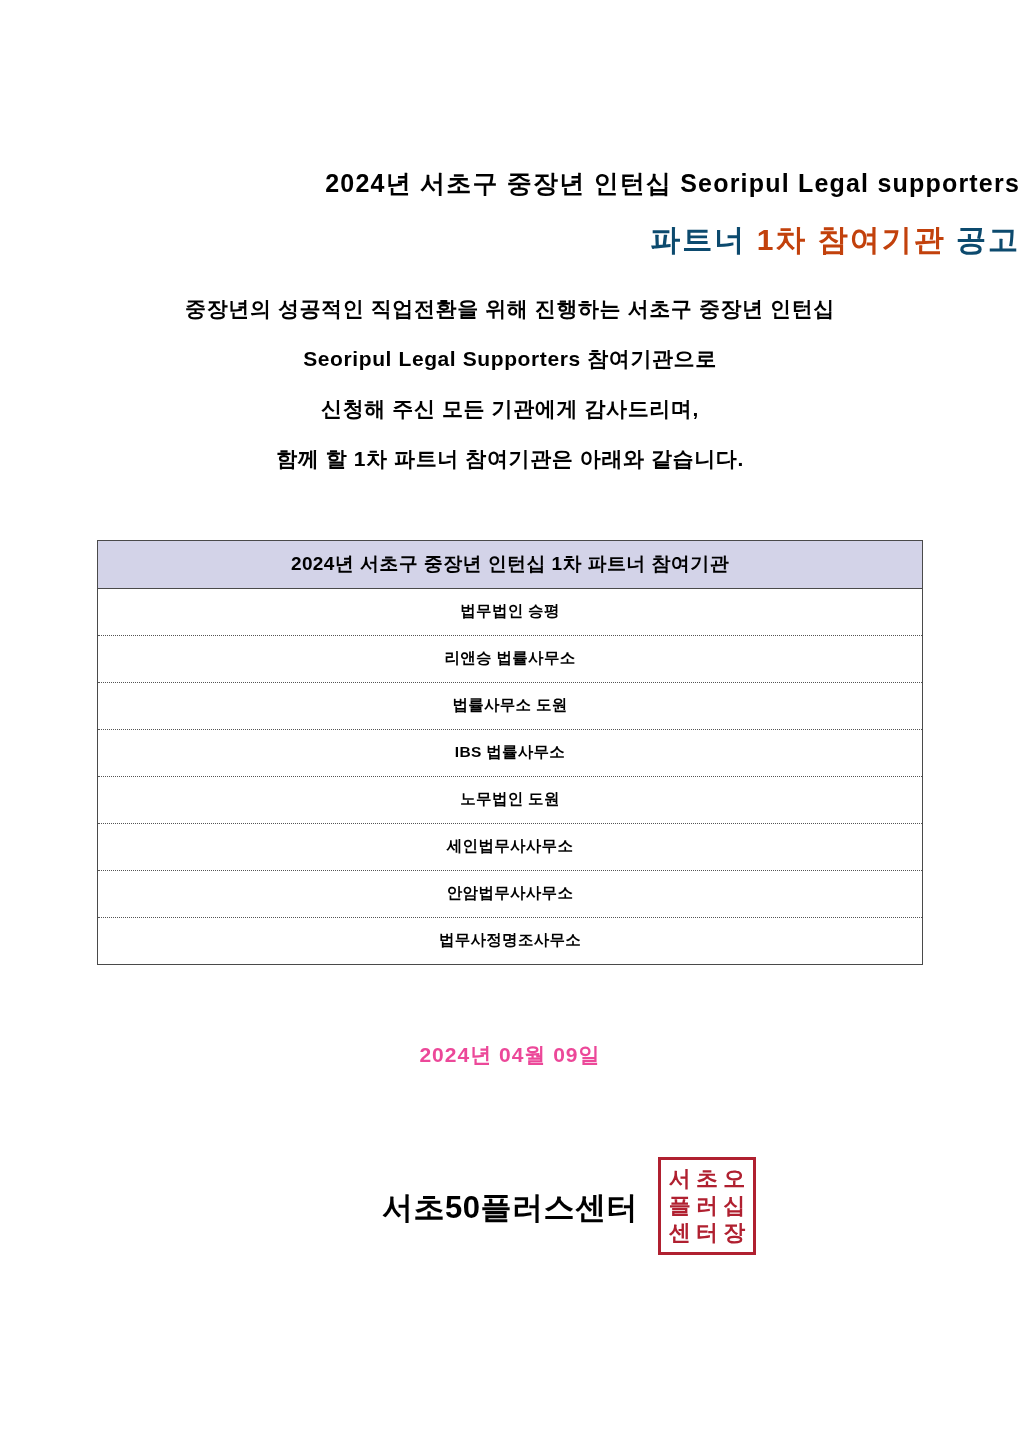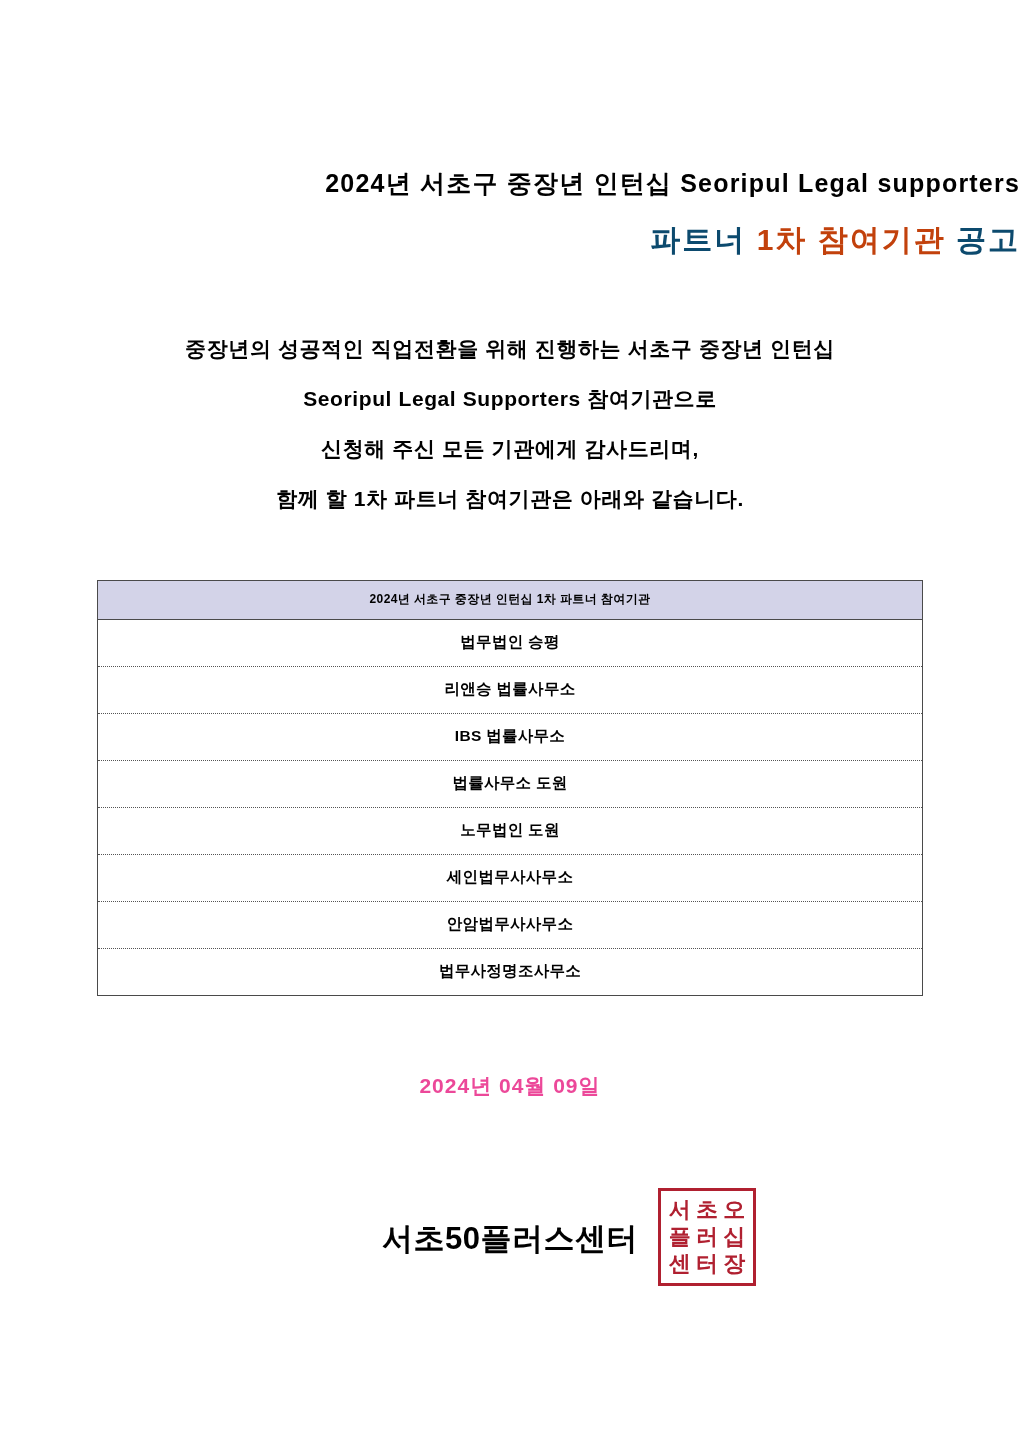--- a/index.html
+++ b/index.html
@@ -43,21 +43,21 @@
   }
   .title-part-a, .title-part-c {
     color: #0c4a6e;
   }
   .title-part-b {
     color: #c2410c;
   }
 
   
   .intro-block {
-    margin-top: 80px;
+    margin-top: 40px;
     text-align: center;
   }
   .intro-line {
     font-size: 21px;
     font-weight: bold;
     letter-spacing: 0.6px;
     line-height: 1.0;
     margin-bottom: 29px;
     color: #000000;
   }
@@ -70,21 +70,21 @@
   }
   table.org-table {
     width: 100%;
     border-collapse: collapse;
     border: 1px solid #4a4a4a;
     table-layout: fixed;
   }
   table.org-table th {
     background: #d3d3e8;
     border-bottom: 1px solid #4a4a4a;
-    font-size: 12px;
+    font-size: 19px;
     font-weight: bold;
     letter-spacing: 0.4px;
     padding: 10px 0 11px 0;
     text-align: center;
     color: #000000;
   }
   table.org-table td {
     font-size: 15.5px;
     font-weight: bold;
     letter-spacing: 0.3px;
@@ -179,24 +179,24 @@
         </tr>
       </thead>
       <tbody>
         <tr>
             <td>법무법인 승평</td>
           </tr>
         <tr>
             <td>리앤승 법률사무소</td>
           </tr>
         <tr>
+            <td>법률사무소 도원</td>
+          </tr>
+        <tr>
             <td>IBS 법률사무소</td>
-          </tr>
-        <tr>
-            <td>법률사무소 도원</td>
           </tr>
         <tr>
             <td>노무법인 도원</td>
           </tr>
         <tr>
             <td>세인법무사사무소</td>
           </tr>
         <tr>
             <td>안암법무사사무소</td>
           </tr>

